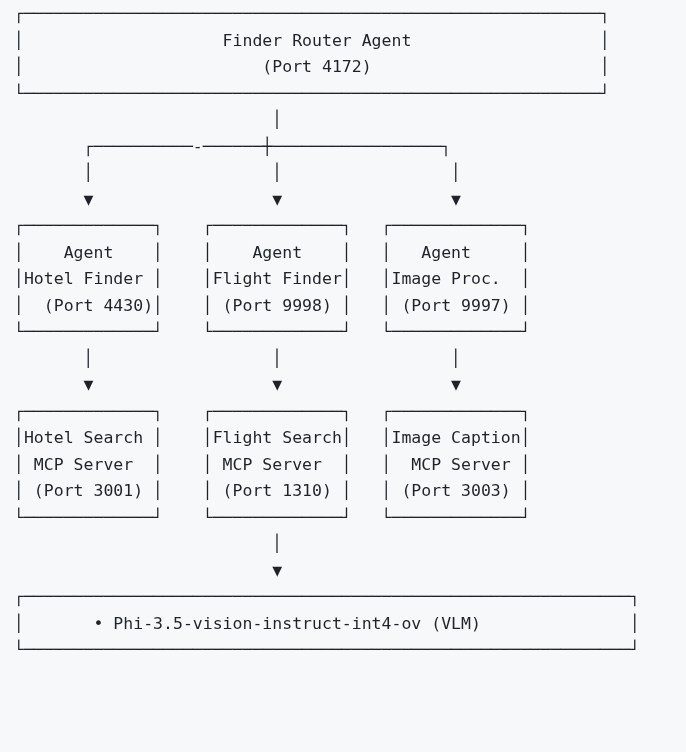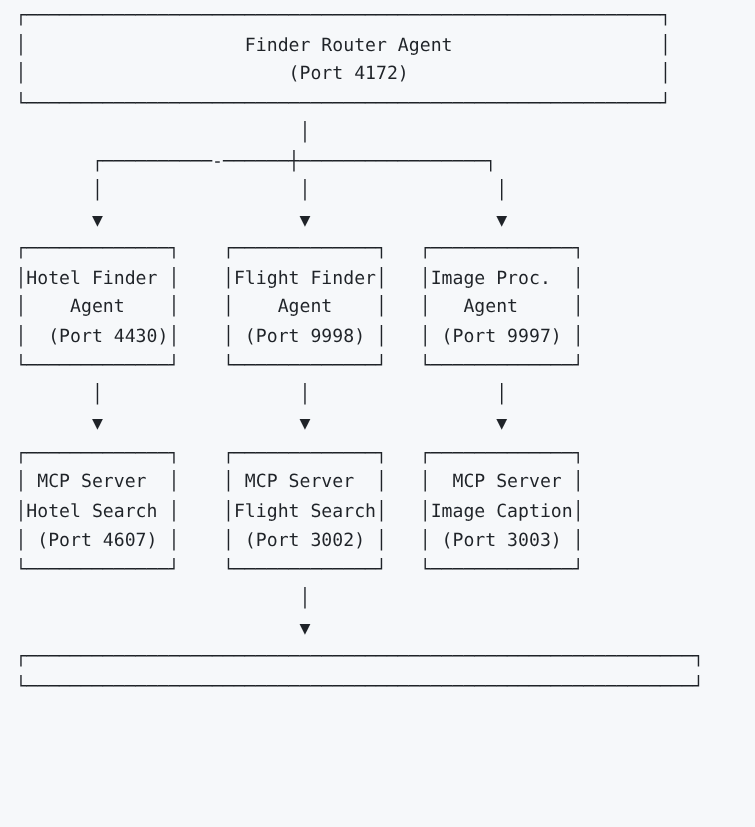--- a/index.html
+++ b/index.html
@@ -33,28 +33,29 @@
 <div class="code-block">
   <div class="ascii-row">┌──────────────────────────────────────────────────────────┐</div>
   <div class="ascii-row">│                    Finder Router Agent                   │</div>
   <div class="ascii-row">│                        (Port 4172)                       │</div>
   <div class="ascii-row">└──────────────────────────────────────────────────────────┘</div>
   <div class="ascii-row">                          │</div>
   <div class="ascii-row">       ┌──────────-──────┼─────────────────┐</div>
   <div class="ascii-row">       │                  │                 │</div>
   <div class="ascii-row">       ▼                  ▼                 ▼</div>
   <div class="ascii-row">┌─────────────┐    ┌─────────────┐   ┌─────────────┐</div>
+  <div class="ascii-row">│    Agent    │    │    Agent    │   │   Agent     │</div>
   <div class="ascii-row">│Hotel Finder │    │Flight Finder│   │Image Proc.  │</div>
-  <div class="ascii-row">│    Agent    │    │    Agent    │   │   Agent     │</div>
   <div class="ascii-row">│  (Port 4430)│    │ (Port 9998) │   │ (Port 9997) │</div>
   <div class="ascii-row">└─────────────┘    └─────────────┘   └─────────────┘</div>
   <div class="ascii-row">       │                  │                 │</div>
   <div class="ascii-row">       ▼                  ▼                 ▼</div>
   <div class="ascii-row">┌─────────────┐    ┌─────────────┐   ┌─────────────┐</div>
+  <div class="ascii-row">│Hotel Search │    │Flight Search│   │Image Caption│</div>
   <div class="ascii-row">│ MCP Server  │    │ MCP Server  │   │  MCP Server │</div>
-  <div class="ascii-row">│Hotel Search │    │Flight Search│   │Image Caption│</div>
-  <div class="ascii-row">│ (Port 4607) │    │ (Port 3002) │   │ (Port 3003) │</div>
+  <div class="ascii-row">│ (Port 3001) │    │ (Port 1310) │   │ (Port 3003) │</div>
   <div class="ascii-row">└─────────────┘    └─────────────┘   └─────────────┘</div>
   <div class="ascii-row">                          │</div>
   <div class="ascii-row">                          ▼</div>
   <div class="ascii-row">┌─────────────────────────────────────────────────────────────┐</div>
+  <div class="ascii-row">│       • Phi-3.5-vision-instruct-int4-ov (VLM)               │</div>
   <div class="ascii-row">└─────────────────────────────────────────────────────────────┘</div>
 </div>
 
 </body></html>

